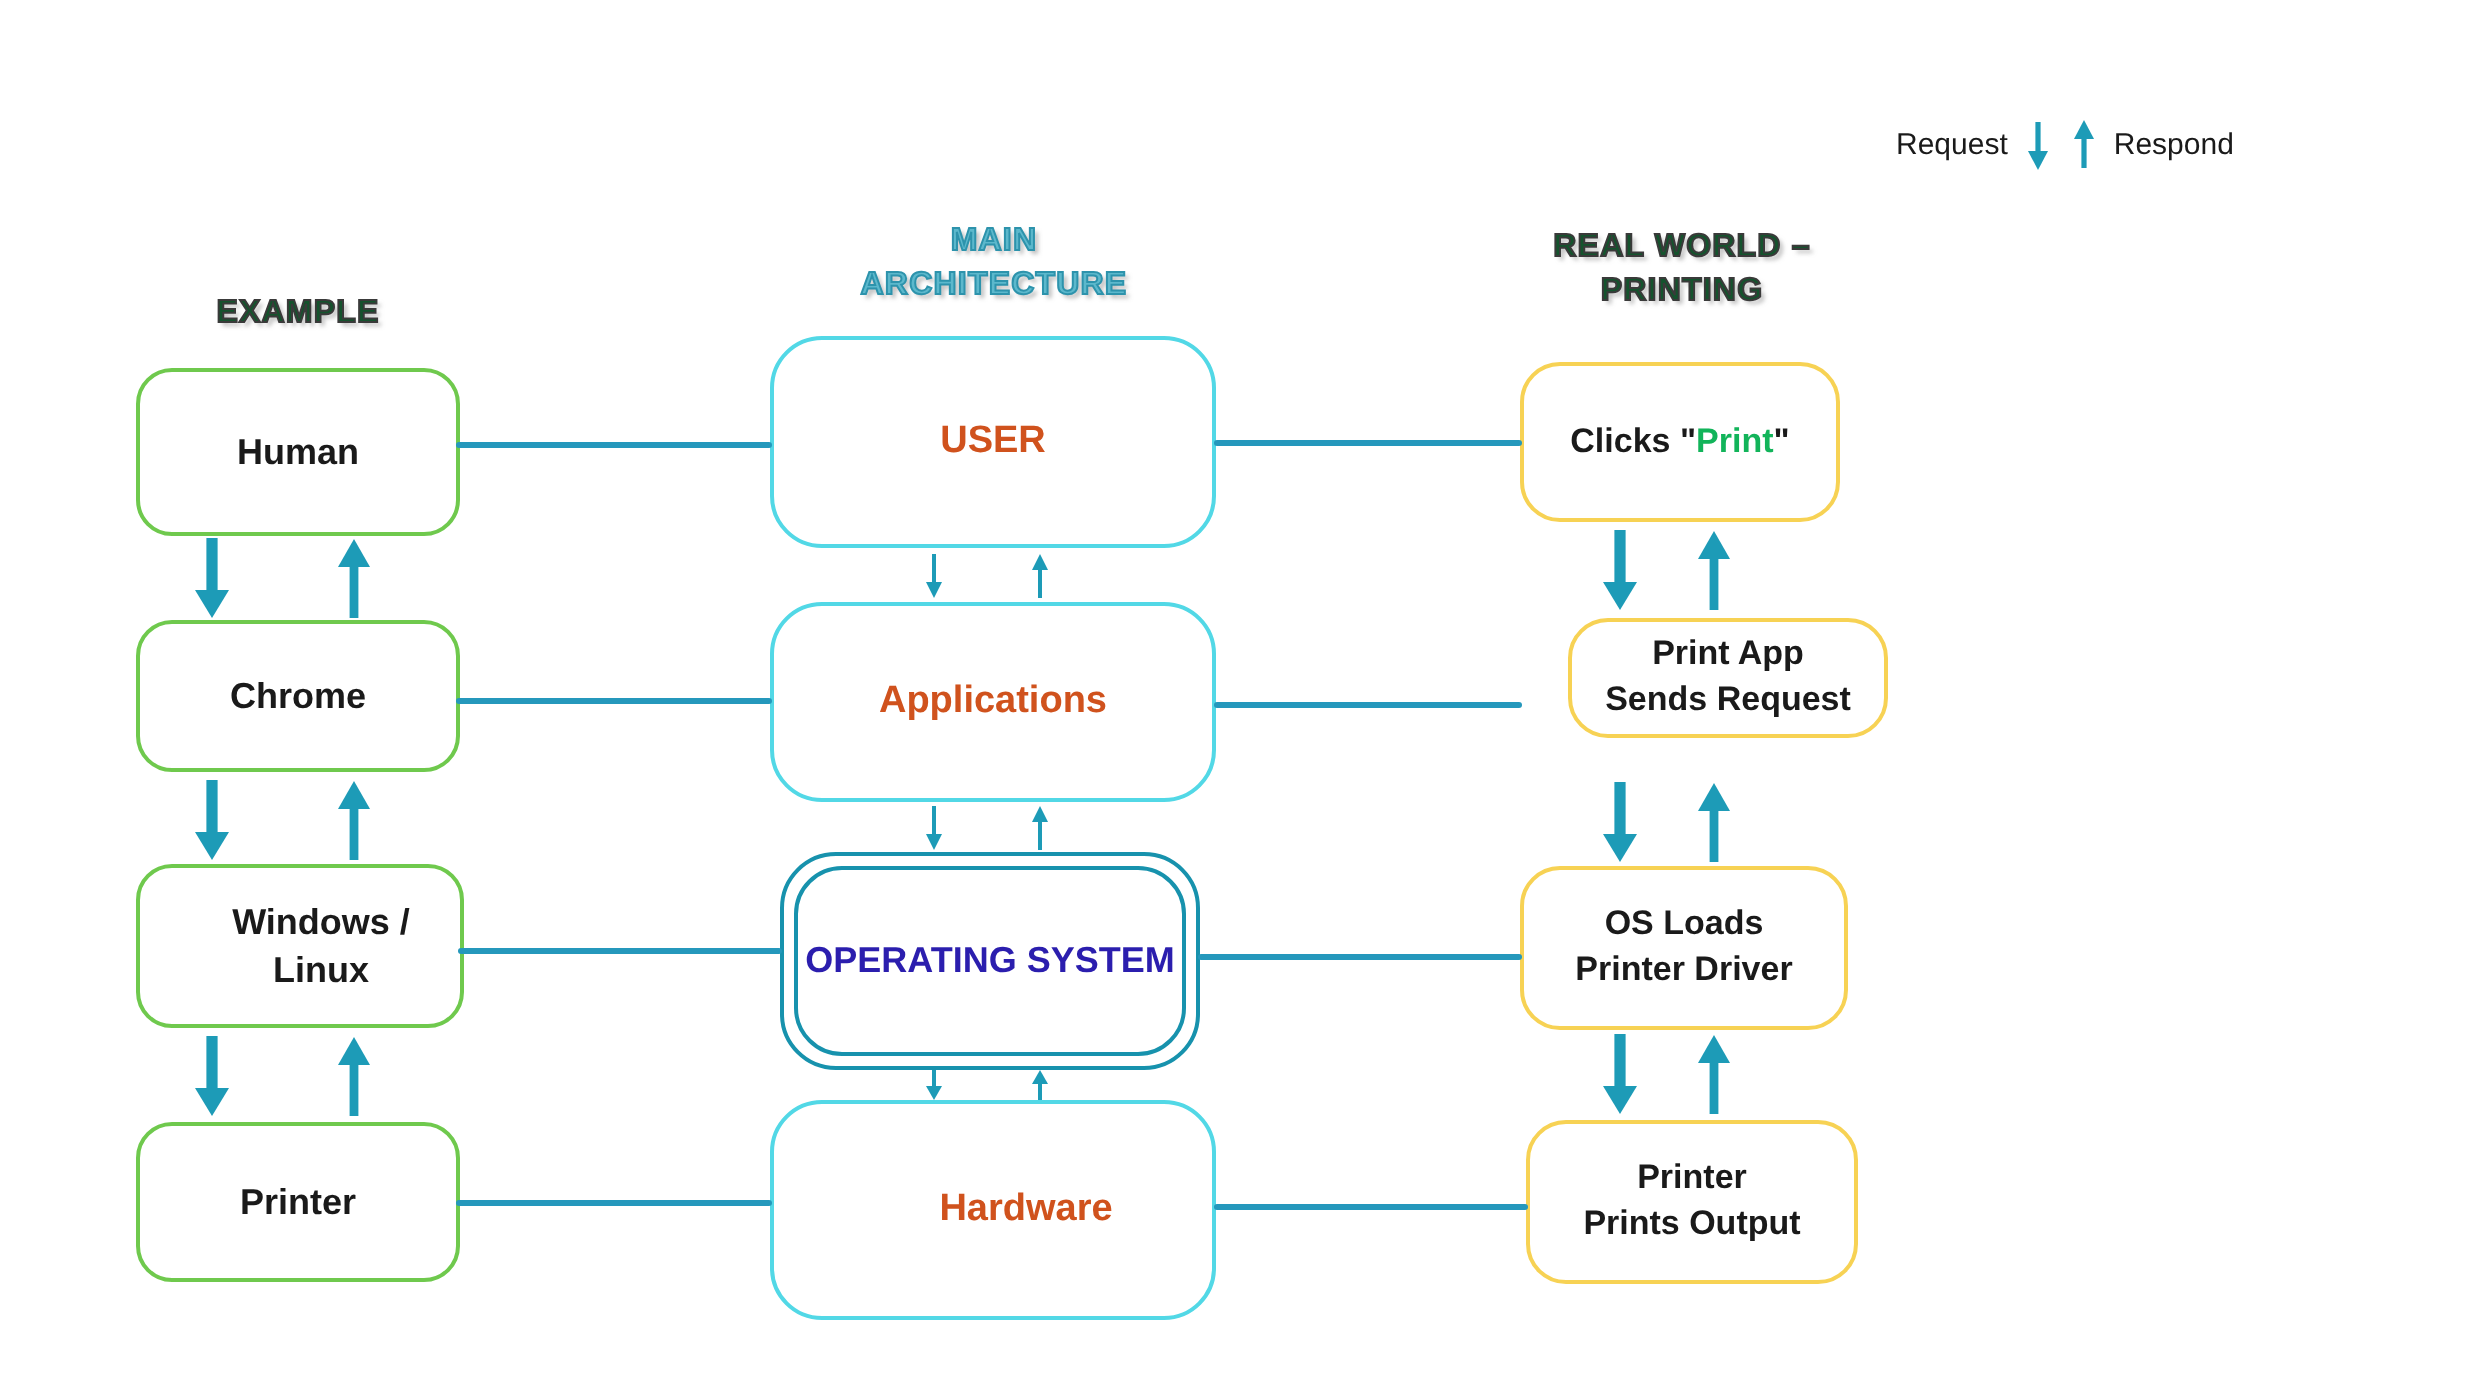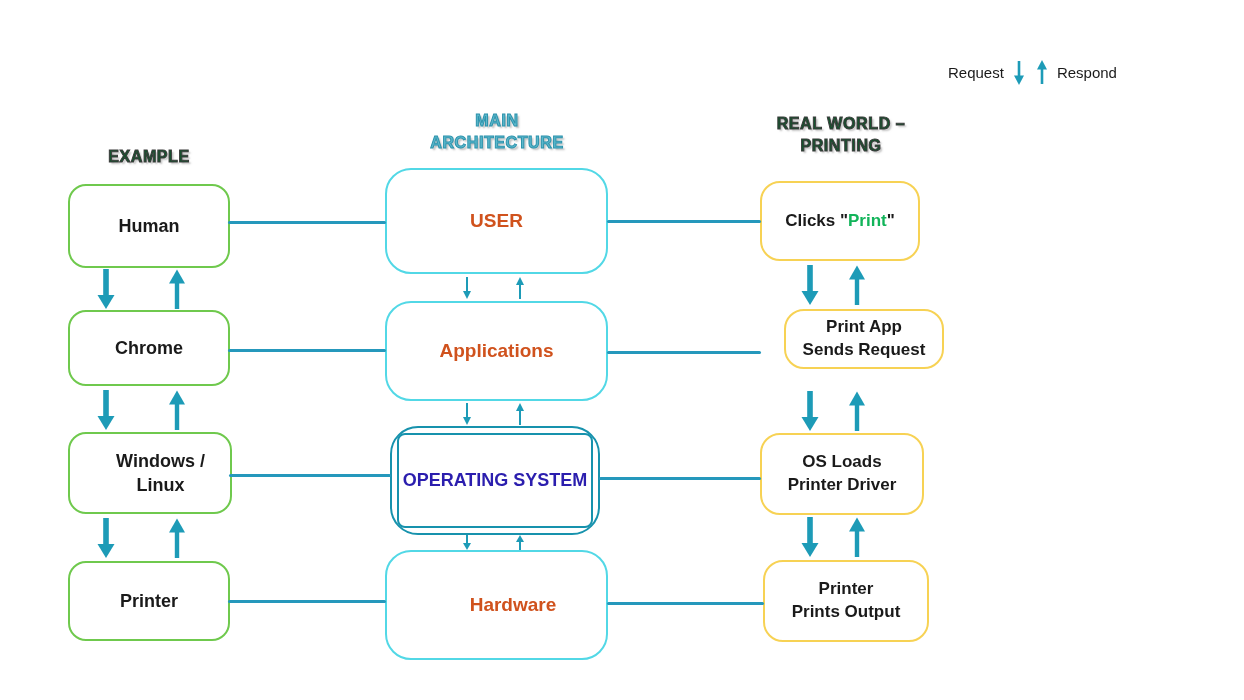--- a/index.html
+++ b/index.html
@@ -86,21 +86,21 @@
   .box-os {
     border: 2.5px solid var(--os_border, #1792AD);
     border-radius: 28px;
     padding: 5px;
     background: #ffffff;
   }
   .os-inner {
     flex: 1;
     align-self: stretch;
     border: 2px solid var(--os_border, #1792AD);
-    border-radius: 8px;
+    border-radius: 24px;
     display: flex;
     align-items: center;
     justify-content: center;
     font-size: 18px;
     font-weight: 700;
     color: var(--os_text, #2B1EAE);
   }
   .print-highlight { color: var(--print_highlight, #12B45A); }
 
   

